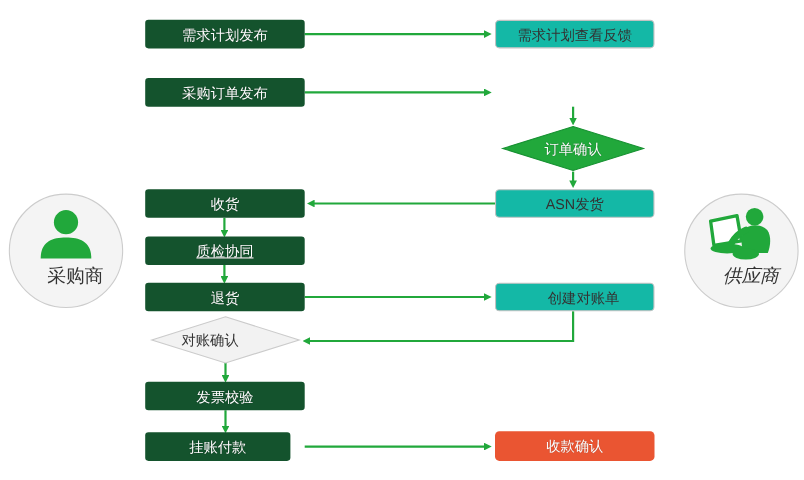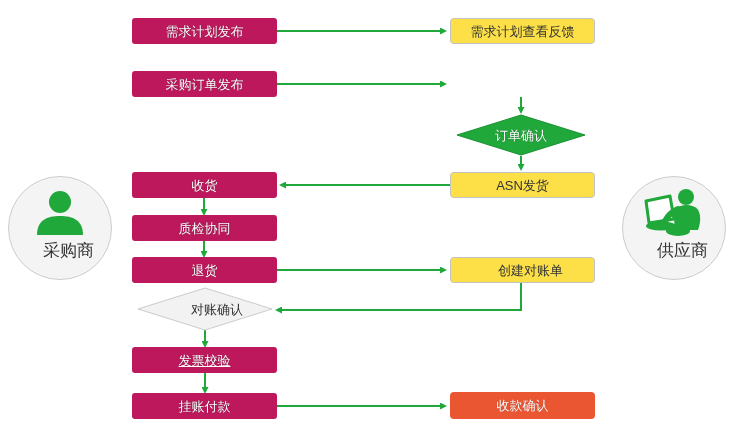--- a/index.html
+++ b/index.html
@@ -5,60 +5,60 @@
   html,body{margin:0;padding:0;background:#fff;}
   #stage{
     position:relative;width:731px;height:436px;background:#ffffff;overflow:hidden;
     font-family:"Liberation Sans","DejaVu Sans",sans-serif;
   }
   .node{
     position:absolute;box-sizing:border-box;display:flex;align-items:center;justify-content:center;
     font-size:13px;line-height:1;white-space:nowrap;
   }
   .node.green{
-    background:#be185d;color:#ffffff;border-radius:3px;
+    background:#14532d;color:#ffffff;border-radius:3px;
     text-shadow:0 0 1px rgba(0,0,0,0.55);
   }
   .node.light{
-    background:#fde047;border:1px solid #c2c2c2;border-radius:4px;color:#333333;
+    background:#14b8a6;border:1px solid #c2c2c2;border-radius:4px;color:#333333;
   }
   .node.red{
     background:#ea5532;color:#ffffff;border-radius:4px;
     text-shadow:0 0 1px rgba(0,0,0,0.35);
     text-align:center;
   }
   .diamond-label{
     position:absolute;display:flex;align-items:center;justify-content:center;
     font-size:13px;line-height:1;white-space:nowrap;
   }
   .diamond-label.on-green{color:#ffffff;text-shadow:0 0 1px rgba(0,0,0,0.5);}
   .diamond-label.on-gray{color:#333333;}
   
   #n-demand-publish {left:132px;top:18px; width:145px;height:26px;}
   #n-po-publish     {left:132px;top:71px; width:145px;height:26px;}
   #n-receive        {left:132px;top:172px;width:145px;height:26px;}
-  #n-quality        {left:132px;top:215px;width:145px;height:26px;}
+  #n-quality        {left:132px;top:215px;width:145px;height:26px;text-decoration:underline;}
   #n-return         {left:132px;top:257px;width:145px;height:26px;}
-  #n-invoice        {left:132px;top:347px;width:145px;height:26px;text-decoration:underline;}
-  #n-payment        {left:132px;top:393px;width:145px;height:26px;}
+  #n-invoice        {left:132px;top:347px;width:145px;height:26px;}
+  #n-payment        {left:132px;top:393px;width:132px;height:26px;}
   #n-demand-feedback{left:450px;top:18px; width:145px;height:26px;}
   #n-po-feedback    {left:450px;top:71px; width:145px;height:26px;}
   #n-asn            {left:450px;top:172px;width:145px;height:26px;}
   #n-create-stmt    {left:450px;top:257px;width:145px;height:26px;padding-left:16px;}
   #n-receipt        {left:450px;top:392px;width:145px;height:27px;}
   #lbl-order-confirm{left:457px;top:115px;width:128px;height:40px;text-align:right;}
-  #lbl-stmt-confirm {left:150px;top:288px;width:134px;height:42px;}
+  #lbl-stmt-confirm {left:124px;top:288px;width:134px;height:42px;}
   
   .actor{
     position:absolute;width:104px;height:104px;border-radius:50%;
     background:#f4f4f4;border:1px solid #cccccc;box-sizing:border-box;
     display:flex;flex-direction:column;align-items:center;justify-content:flex-start;
   }
   #actor-buyer{left:8px;top:176px;}
-  #actor-supplier{left:622px;top:176px;}
+  #actor-supplier{left:622px;top:176px;font-style:italic;}
   .actor .icon{margin-top:12px;height:48px;display:flex;align-items:center;justify-content:center;}
   .actor .actor-label{font-size:17px;color:#333333;margin-top:2px;margin-left:17px;}
   #connector-layer{position:absolute;left:0;top:0;pointer-events:none;}
 </style>
 </head>
 <body>
 
 <div id="stage">
 
   <svg id="connector-layer" width="731" height="436" viewBox="0 0 731 436">

